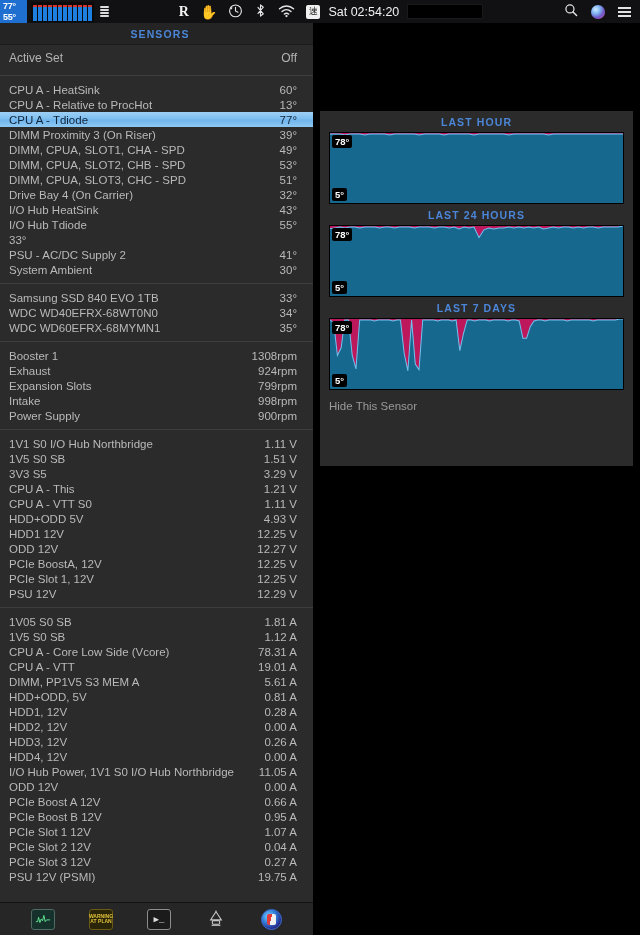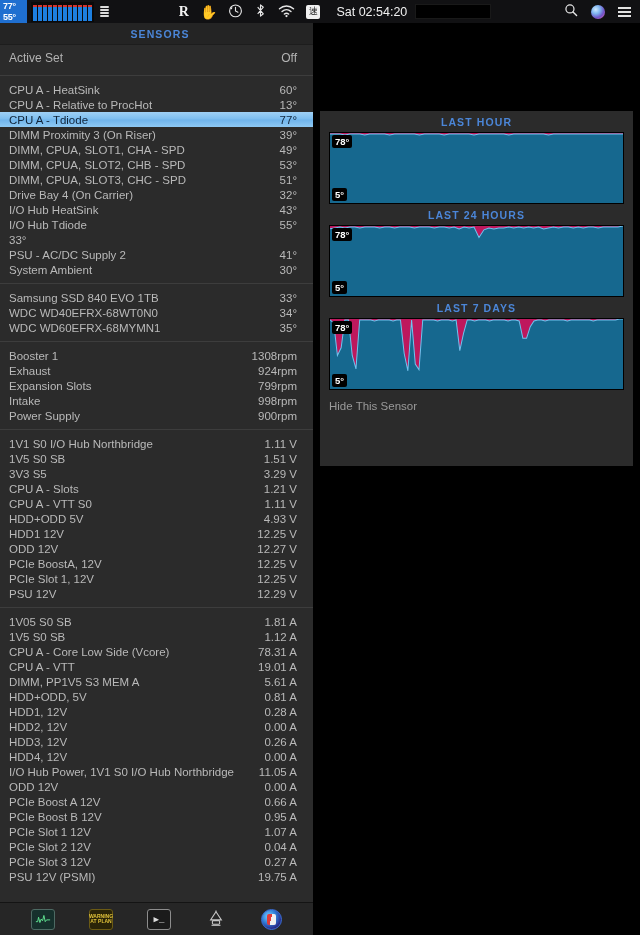--- a/index.html
+++ b/index.html
@@ -22,21 +22,21 @@
   .core::after{content:"";position:absolute;left:0;top:0;width:4px;height:2px;
                background:#d8342a;}
   .mb-diskicon{margin-left:6px;display:flex;flex-direction:column;gap:1px;}
   .mb-diskicon i{display:block;width:9px;height:2px;background:#dcdcdc;
                  border-radius:1px;}
   .mb-rw{margin-left:4px;color:#e8e8e8;font-size:9.5px;line-height:11px;
          white-space:pre;font-family:"Liberation Sans",sans-serif;}
   .mb-R{margin-left:9px;color:#f2f2f2;font-size:14px;font-weight:bold;
         font-family:"Liberation Serif",serif;}
   .mb-ico{margin-left:11px;color:#e6e6e6;font-size:14px;line-height:1;}
-  .mb-clock{margin-left:16px;color:#f0f0f0;font-size:12.5px;}
+  .mb-clock{margin-left:8px;color:#f0f0f0;font-size:12.5px;}
   .mb-blackbox{margin-left:8px;width:74px;height:13px;background:#000;
                border:1px solid #191919;}
   .mb-right{margin-left:auto;display:flex;align-items:center;gap:13px;
             padding-right:9px;}
   .mb-siri{width:14px;height:14px;border-radius:50%;
            background:radial-gradient(circle at 34% 32%,#cfe9ff 0%,#7fb6ef 32%,
                       #6f55c8 62%,#c060b8 84%,#3a2a6a 100%);}
   .mb-list{display:flex;flex-direction:column;gap:2px;}
   .mb-list i{display:block;width:13px;height:2px;background:#e2e2e2;}
   .ime{width:14px;height:14px;background:#f0f0f0;color:#111;font-size:9px;
@@ -282,21 +282,21 @@
           </div>
           <div class="row">
             <span class="lbl">1V5 S0 SB</span>
             <span class="val">1.51 V</span>
           </div>
           <div class="row">
             <span class="lbl">3V3 S5</span>
             <span class="val">3.29 V</span>
           </div>
           <div class="row">
-            <span class="lbl">CPU A - Slots</span>
+            <span class="lbl">CPU A - This</span>
             <span class="val">1.21 V</span>
           </div>
           <div class="row">
             <span class="lbl">CPU A - VTT S0</span>
             <span class="val">1.11 V</span>
           </div>
           <div class="row">
             <span class="lbl">HDD+ODD 5V</span>
             <span class="val">4.93 V</span>
           </div>

